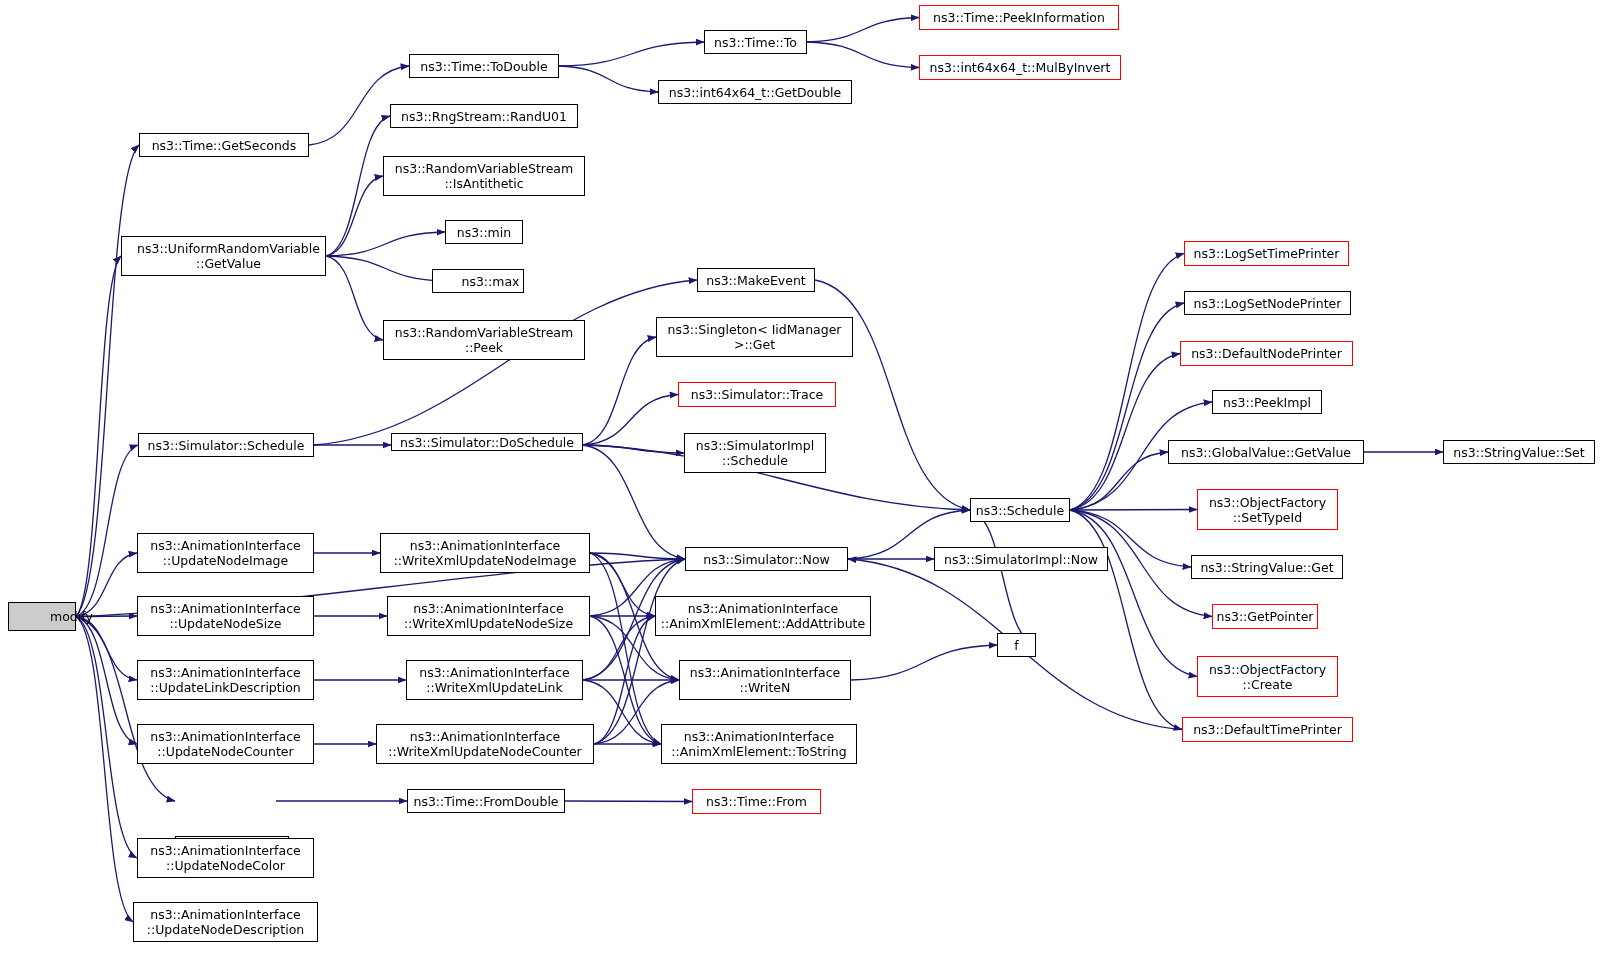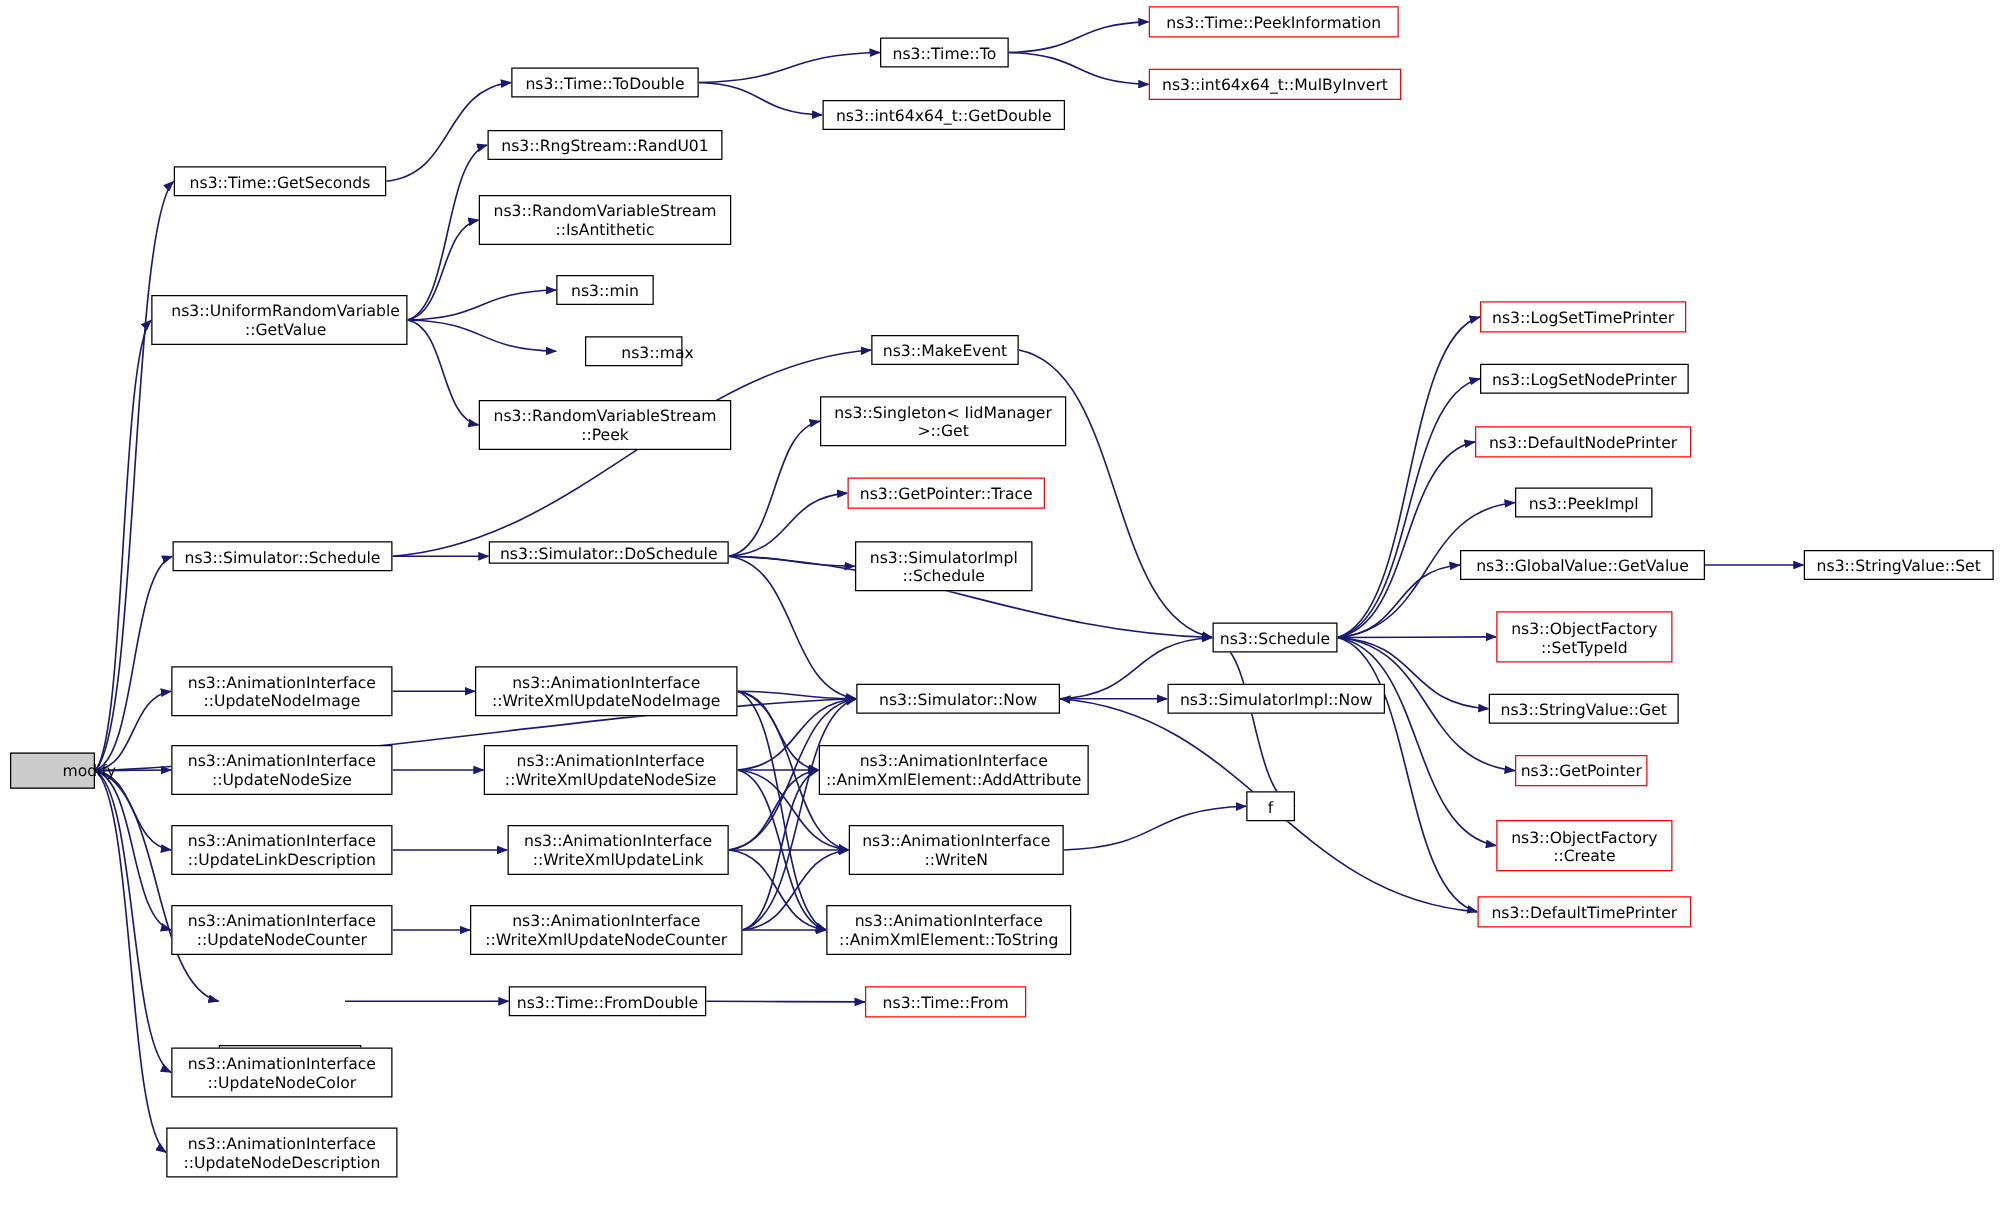--- a/index.html
+++ b/index.html
@@ -112,29 +112,29 @@
       <div class="node" id="n-time_to" style="left: 704px; top: 30px; width: 103px; height: 24px;"><span class="lbl">ns3::Time::To</span></div>
       <div class="node red" id="n-time_peekinformation" style="left: 919px; top: 5px; width: 200px; height: 25px;"><span class="lbl">ns3::Time::PeekInformation</span></div>
       <div class="node red" id="n-int64_mulbyinvert" style="left: 919px; top: 55px; width: 202px; height: 25px;"><span class="lbl">ns3::int64x64_t::MulByInvert</span></div>
       <div class="node" id="n-int64_getdouble" style="left: 658px; top: 80px; width: 194px; height: 24px;"><span class="lbl">ns3::int64x64_t::GetDouble</span></div>
       <div class="node" id="n-uniform_getvalue" style="left: 121px; top: 236px; width: 205px; height: 40px; padding-left: 13px;"><span class="lbl">ns3::UniformRandomVariable
 ::GetValue</span></div>
       <div class="node" id="n-rngstream_randu01" style="left: 390px; top: 104px; width: 188px; height: 24px;"><span class="lbl">ns3::RngStream::RandU01</span></div>
       <div class="node" id="n-rvs_isantithetic" style="left: 383px; top: 156px; width: 202px; height: 40px;"><span class="lbl">ns3::RandomVariableStream
 ::IsAntithetic</span></div>
       <div class="node" id="n-ns3_min" style="left: 445px; top: 220px; width: 78px; height: 24px;"><span class="lbl">ns3::min</span></div>
-      <div class="node" id="n-ns3_max" style="left: 468px; top: 269px; width: 78px; height: 24px; padding-left: 28px;"><span class="lbl">ns3::max</span></div>
+      <div class="node" id="n-ns3_max" style="left: 432px; top: 269px; width: 92px; height: 24px; padding-left: 28px;"><span class="lbl">ns3::max</span></div>
       <div class="node" id="n-rvs_peek" style="left: 383px; top: 320px; width: 202px; height: 40px;"><span class="lbl">ns3::RandomVariableStream
 ::Peek</span></div>
       <div class="node" id="n-simulator_schedule" style="left: 138px; top: 433px; width: 176px; height: 24px;"><span class="lbl">ns3::Simulator::Schedule</span></div>
       <div class="node" id="n-simulator_doschedule" style="left: 391px; top: 433px; width: 192px; height: 18px;"><span class="lbl">ns3::Simulator::DoSchedule</span></div>
       <div class="node" id="n-makeevent" style="left: 697px; top: 268px; width: 118px; height: 24px;"><span class="lbl">ns3::MakeEvent</span></div>
       <div class="node" id="n-singleton_iidmanager" style="left: 656px; top: 317px; width: 197px; height: 40px;"><span class="lbl">ns3::Singleton&lt; IidManager
 &gt;::Get</span></div>
-      <div class="node red" id="n-desmetrics_trace" style="left: 678px; top: 382px; width: 158px; height: 25px;"><span class="lbl">ns3::GetPointer::Trace</span></div>
+      <div class="node red" id="n-desmetrics_trace" style="left: 678px; top: 382px; width: 158px; height: 25px;"><span class="lbl">ns3::Simulator::Trace</span></div>
       <div class="node" id="n-simulatorimpl_schedule" style="left: 684px; top: 433px; width: 142px; height: 40px;"><span class="lbl">ns3::SimulatorImpl
 ::Schedule</span></div>
       <div class="node" id="n-ai_updatenodeimage" style="left: 137px; top: 533px; width: 177px; height: 40px;"><span class="lbl">ns3::AnimationInterface
 ::UpdateNodeImage</span></div>
       <div class="node" id="n-ai_updatenodesize" style="left: 137px; top: 596px; width: 177px; height: 40px;"><span class="lbl">ns3::AnimationInterface
 ::UpdateNodeSize</span></div>
       <div class="node" id="n-ai_updatelinkdesc" style="left: 137px; top: 660px; width: 177px; height: 40px;"><span class="lbl">ns3::AnimationInterface
 ::UpdateLinkDescription</span></div>
       <div class="node" id="n-ai_updatenodecounter" style="left: 137px; top: 724px; width: 177px; height: 40px;"><span class="lbl">ns3::AnimationInterface
 ::UpdateNodeCounter</span></div>

